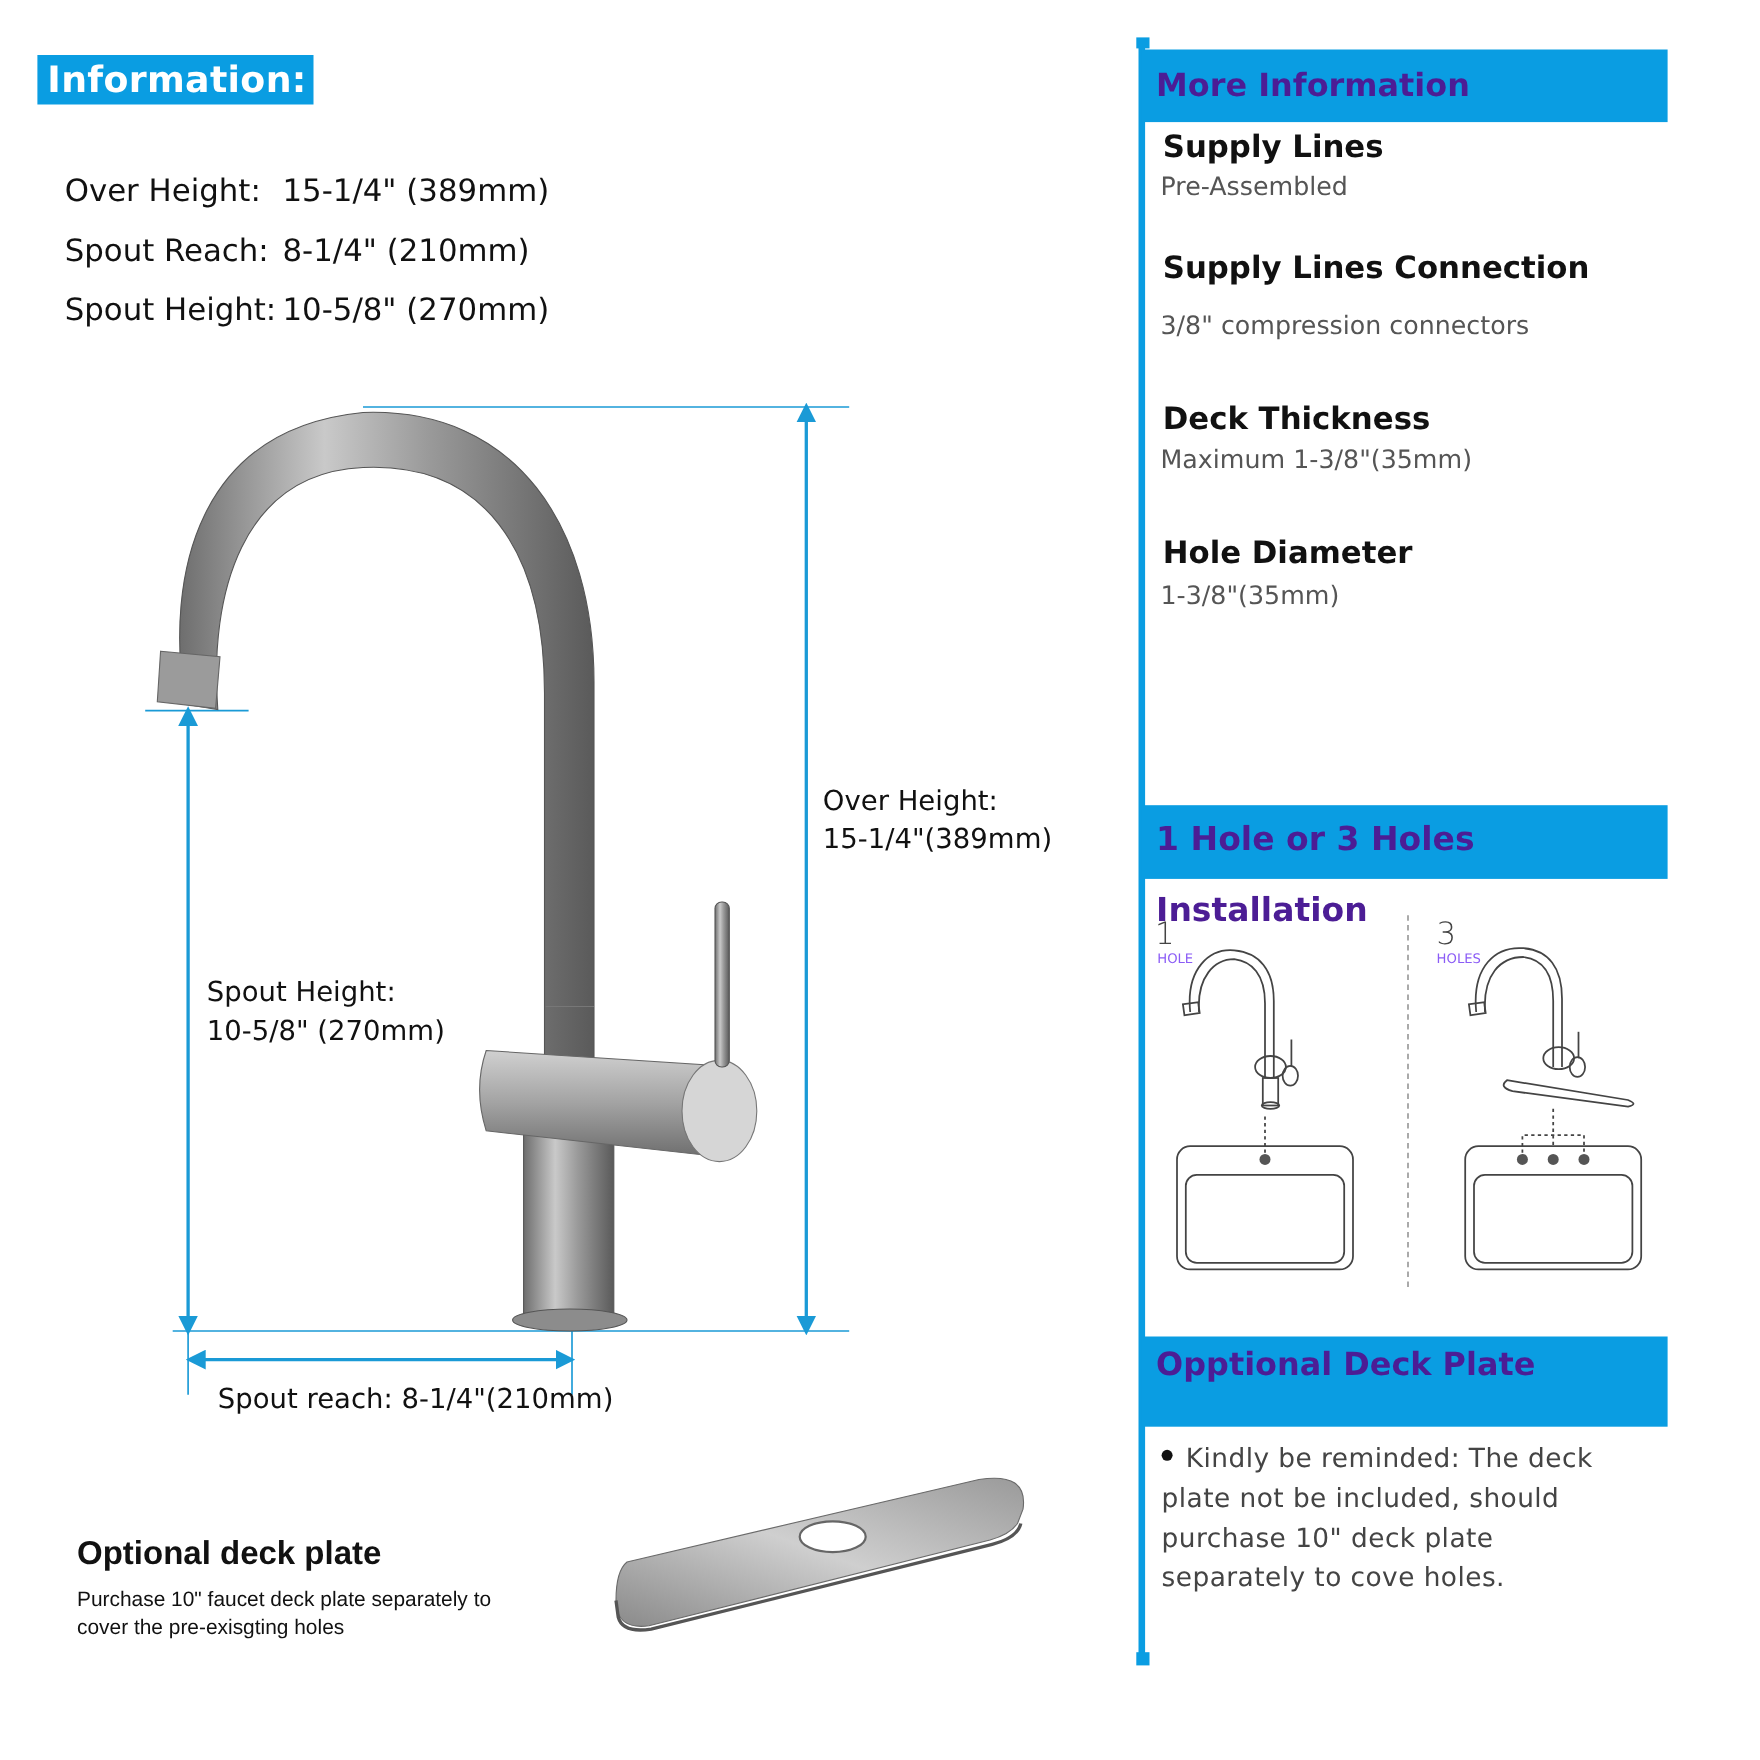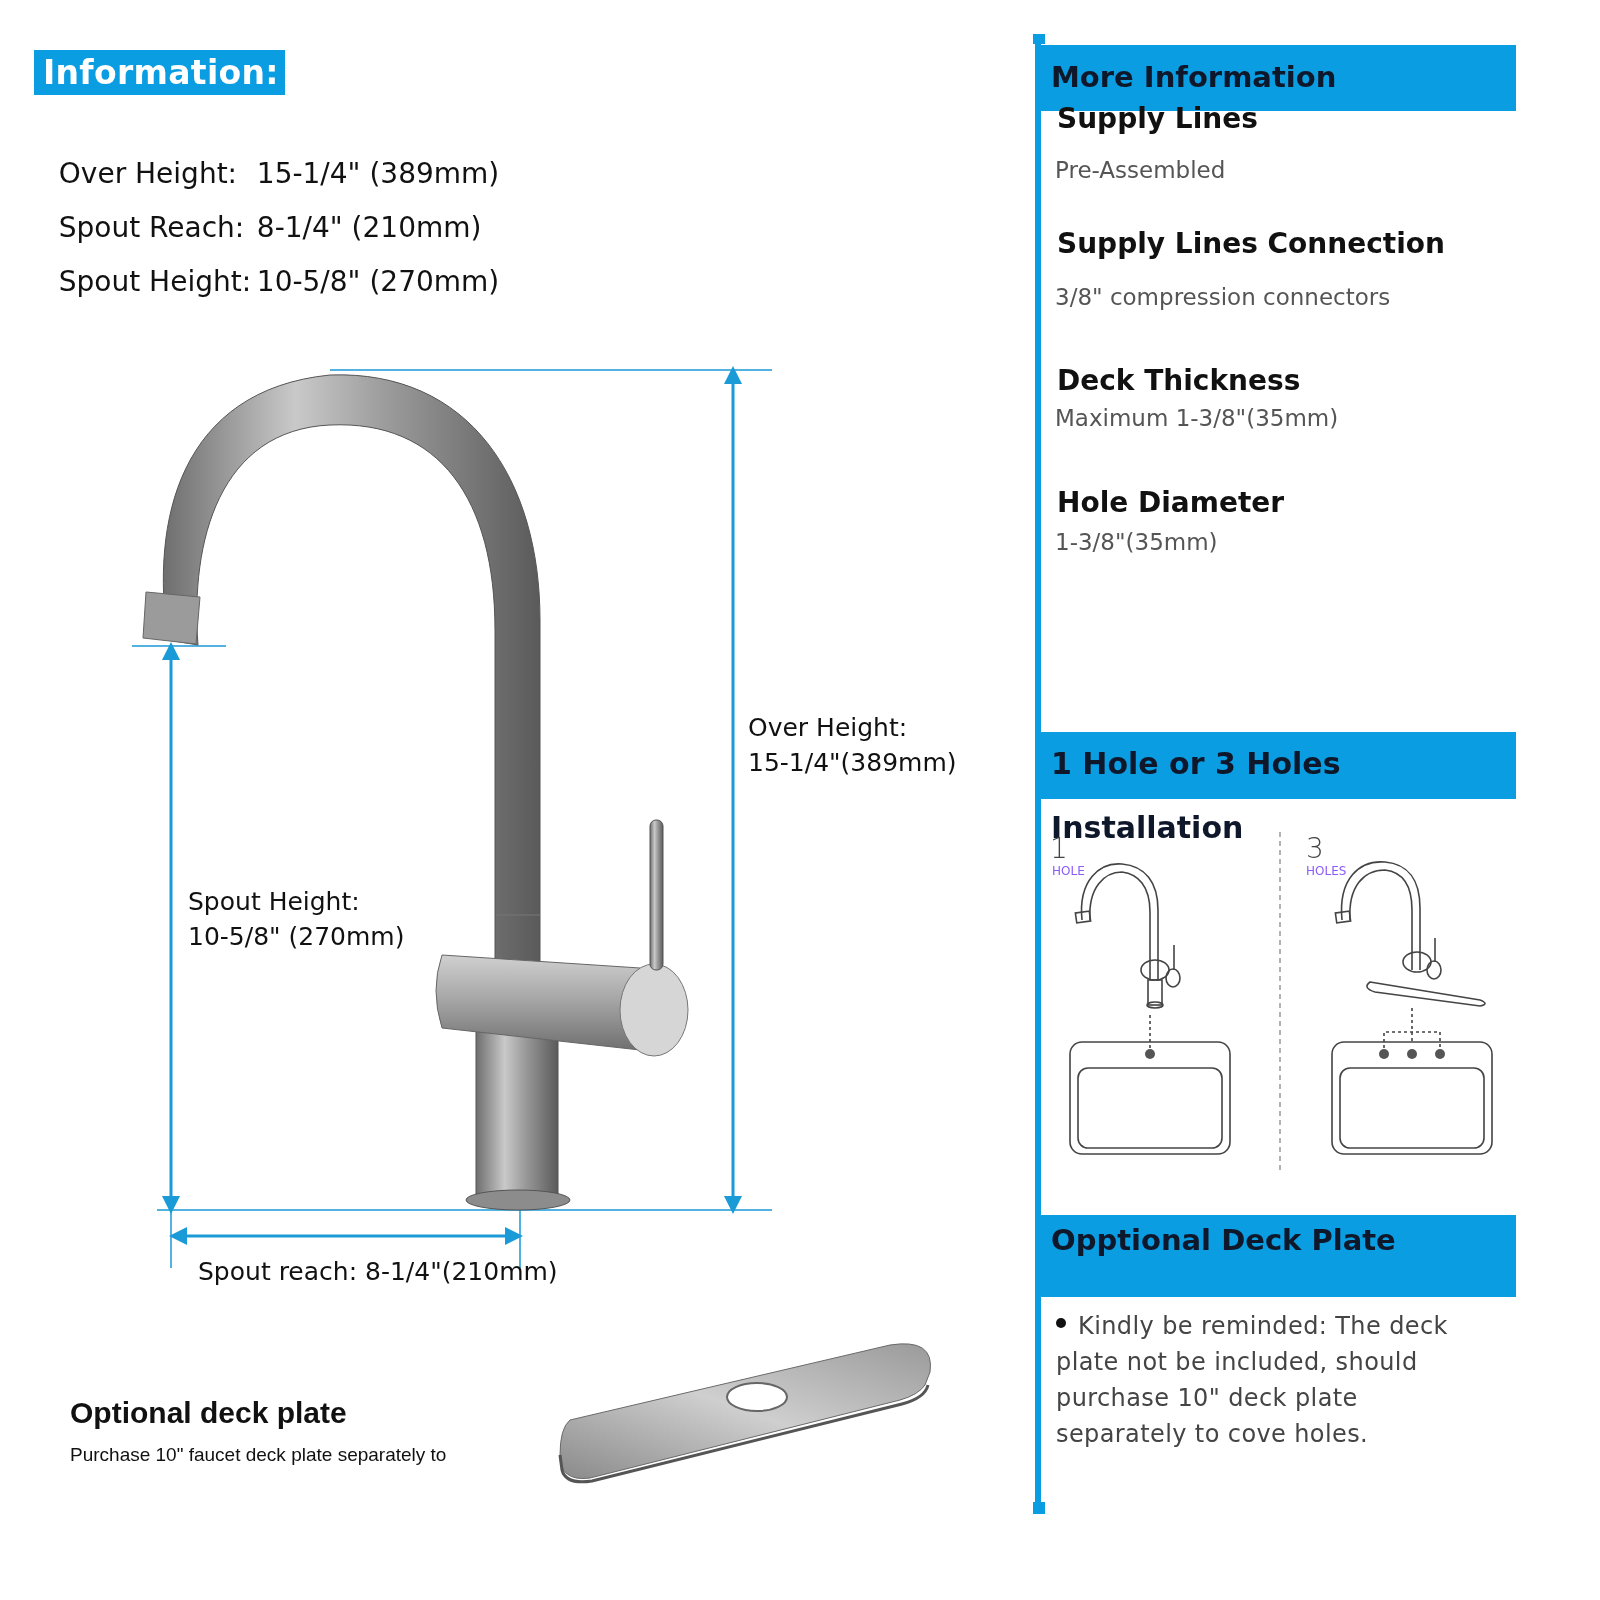--- a/index.html
+++ b/index.html
@@ -7,21 +7,21 @@
   .abs{position:absolute;}
   .dim-title{left:34px;top:50px;height:45px;padding:0 6px 0 9px;background:#0a9de2;color:#fff;font-weight:bold;font-size:33px;line-height:45px;letter-spacing:0.3px;}
   .spec-row{left:41px;font-size:28px;line-height:34px;color:#111;white-space:pre;}
   .spec-row .lbl{display:inline-block;width:198px;}
   .dim-label{font-size:25px;line-height:35px;color:#111;}
   .deck-title{left:70px;top:1396px;font-size:30px;font-weight:bold;font-family:"Liberation Sans",sans-serif;}
   .deck-desc{left:70px;top:1442px;width:460px;font-size:19px;line-height:25px;font-family:"Liberation Sans",sans-serif;}
   .vline{left:1035px;top:38px;width:6px;height:1472px;background:#0a9de2;}
   .vcap-top{left:1033px;top:34px;width:12px;height:10px;background:#0a9de2;}
   .vcap-bot{left:1033px;top:1502px;width:12px;height:12px;background:#0a9de2;}
-  .sec-head{left:1038px;width:478px;background:#0a9de2;color:#0f172a;font-weight:bold;font-size:29px;padding-left:13px;box-sizing:border-box;}
+  .sec-head{left:1038px;width:478px;background:#0a9de2;color:#4c1d95;font-weight:bold;font-size:29px;padding-left:13px;box-sizing:border-box;}
   .info-title{left:1057px;font-size:28px;font-weight:bold;color:#111;}
   .info-value{left:1055px;font-size:23px;color:#555;}
   .note{left:1056px;top:1308px;width:440px;font-size:24px;line-height:36px;color:#444;letter-spacing:0.4px;}
   .note .bullet{display:inline-block;width:10px;height:10px;border-radius:50%;background:#111;margin-right:12px;vertical-align:middle;position:relative;top:-4px;}
   .hole-num{font-size:28px;color:#444;font-weight:300;}
   .hole-cap{font-size:12px;color:#8b5cf6;}
 </style>
 </head>
 <body>
 
@@ -94,29 +94,30 @@
 
 <div class="abs dim-label" style="left:188px;top:884px;">Spout Height:</div>
 <div class="abs dim-label" style="left:188px;top:919px;">10-5/8" (270mm)</div>
 <div class="abs dim-label" style="left:748px;top:710px;">Over Height:</div>
 <div class="abs dim-label" style="left:748px;top:745px;">15-1/4"(389mm)</div>
 <div class="abs dim-label" style="left:198px;top:1254px;">Spout reach: 8-1/4"(210mm)</div>
 
 <div class="abs deck-title">Optional deck plate</div>
 <div class="abs deck-desc">
   <div>Purchase 10" faucet deck plate separately to</div>
+  <div>cover the pre-exisgting holes</div>
 </div>
 
 <div class="abs vline"></div>
 <div class="abs vcap-top"></div>
 <div class="abs vcap-bot"></div>
 
 <div class="abs sec-head" style="top:45px;height:66px;line-height:64px;">More Information</div>
 
-<div class="abs info-title" style="top:102px;">Supply Lines</div>
+<div class="abs info-title" style="top:117px;">Supply Lines</div>
 <div class="abs info-value" style="top:157px;">Pre-Assembled</div>
 
 <div class="abs info-title" style="top:227px;">Supply Lines Connection</div>
 <div class="abs info-value" style="top:284px;">3/8" compression connectors</div>
 
 <div class="abs info-title" style="top:364px;">Deck Thickness</div>
 <div class="abs info-value" style="top:405px;">Maximum 1-3/8"(35mm)</div>
 
 <div class="abs info-title" style="top:486px;">Hole Diameter</div>
 <div class="abs info-value" style="top:529px;">1-3/8"(35mm)</div>

